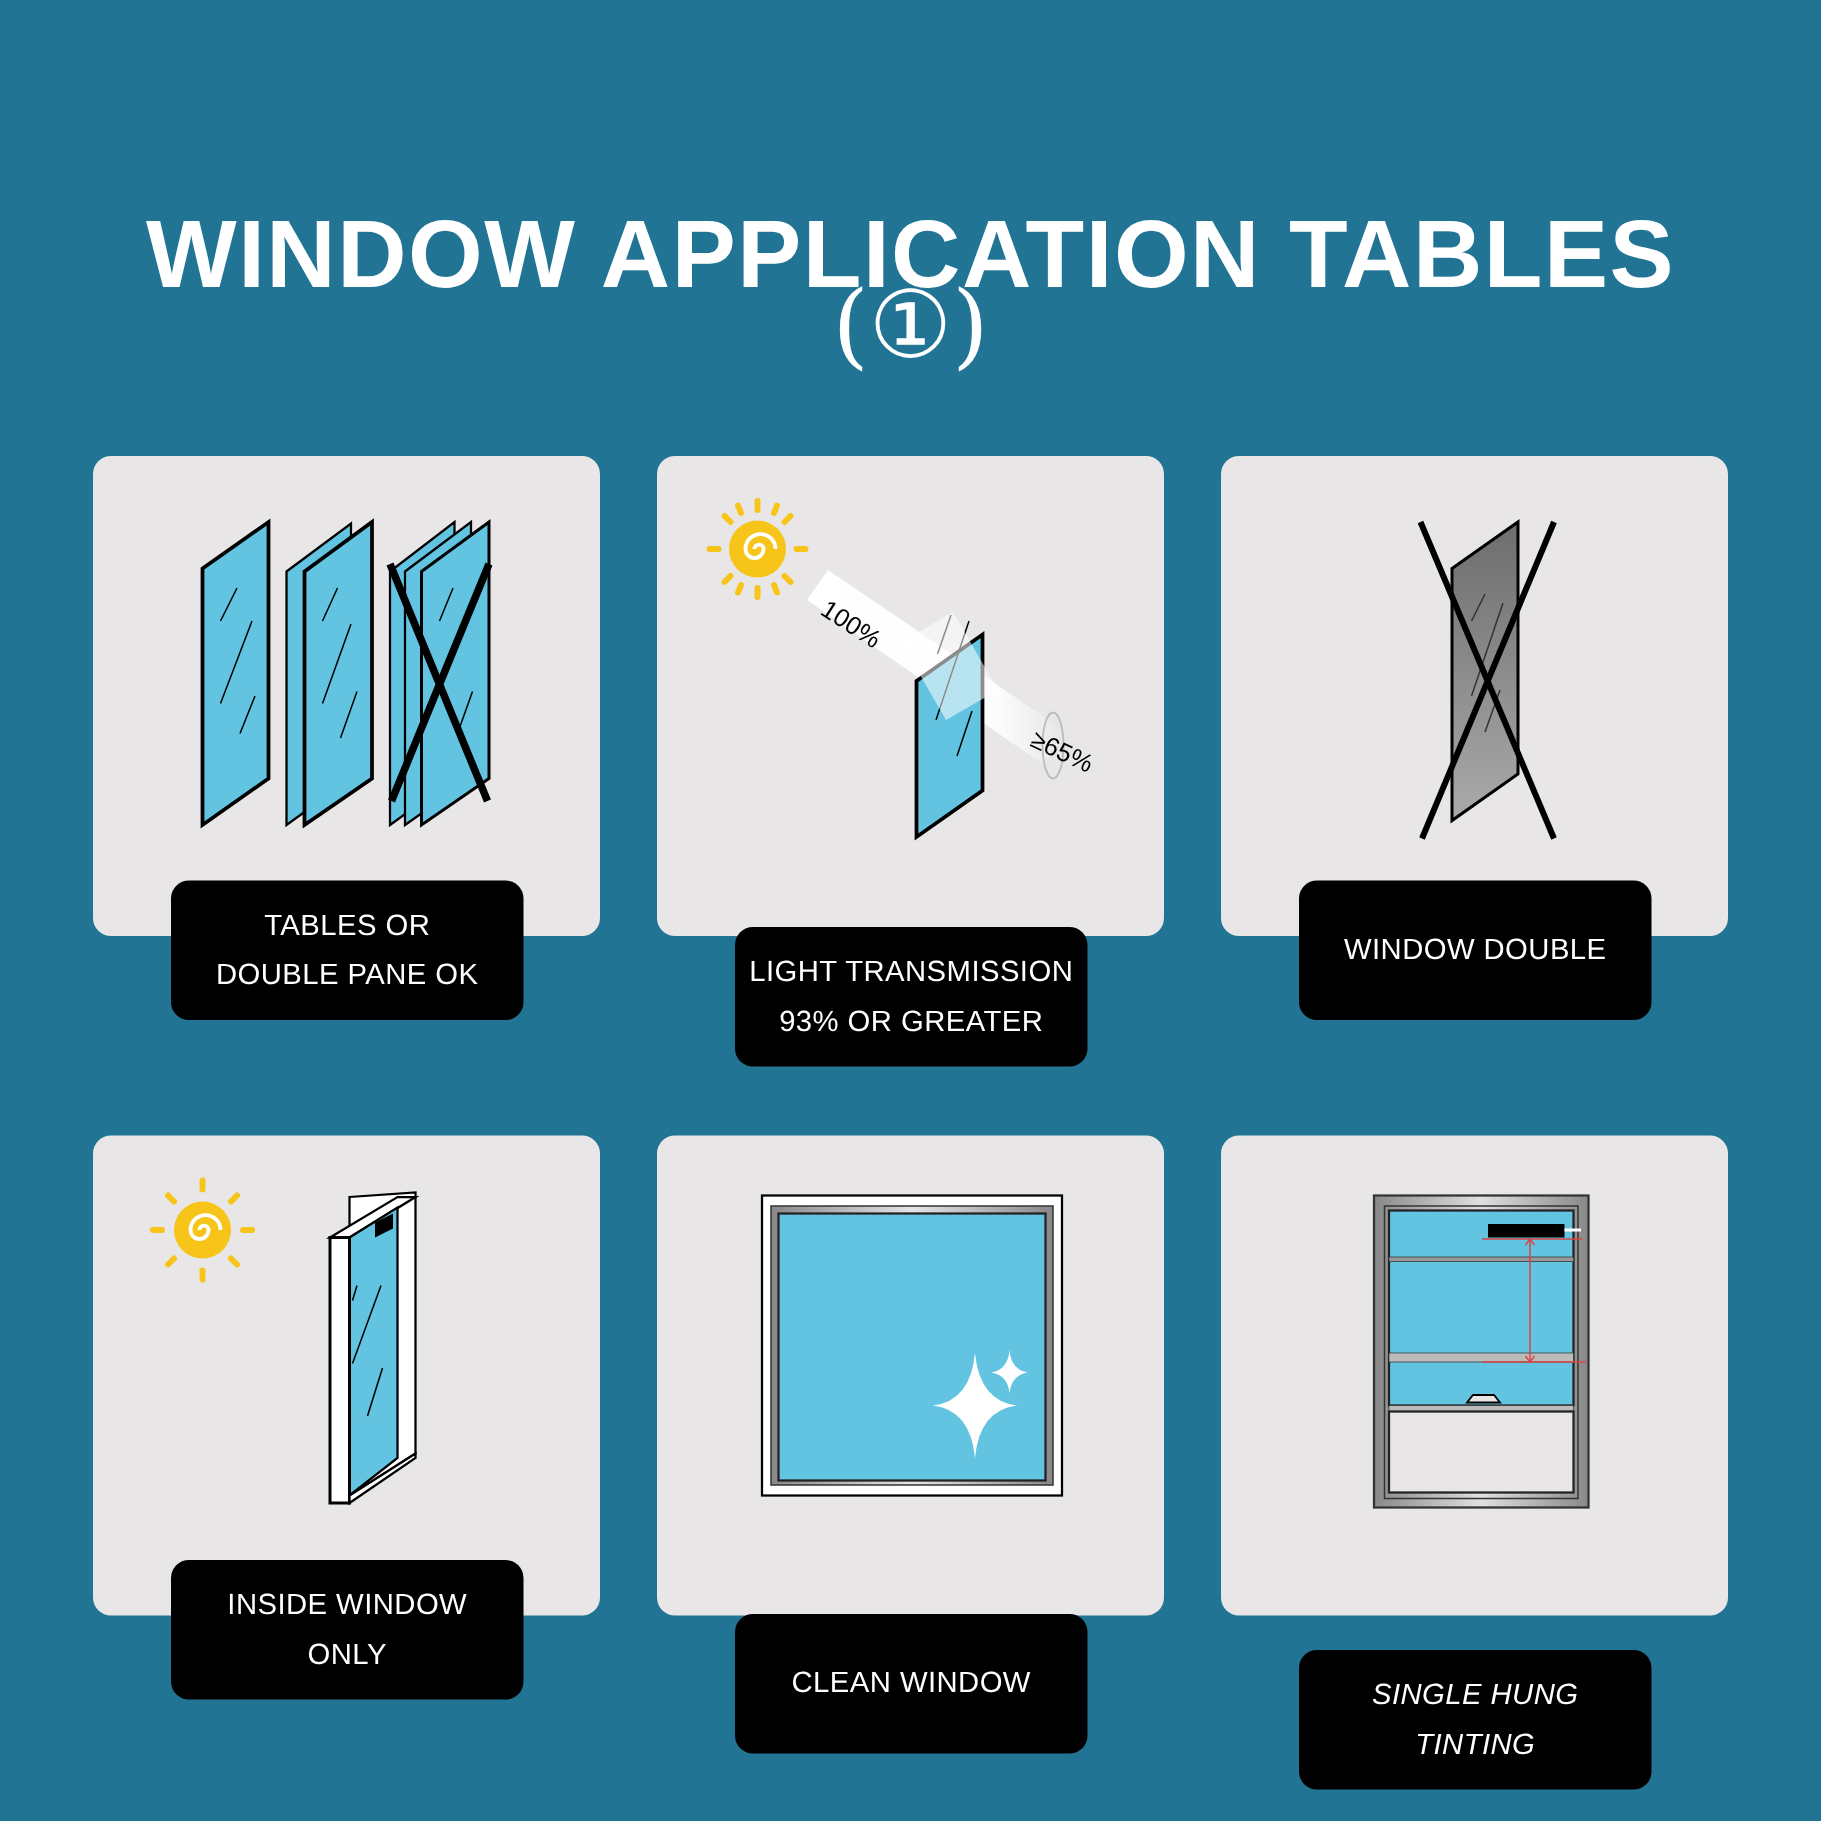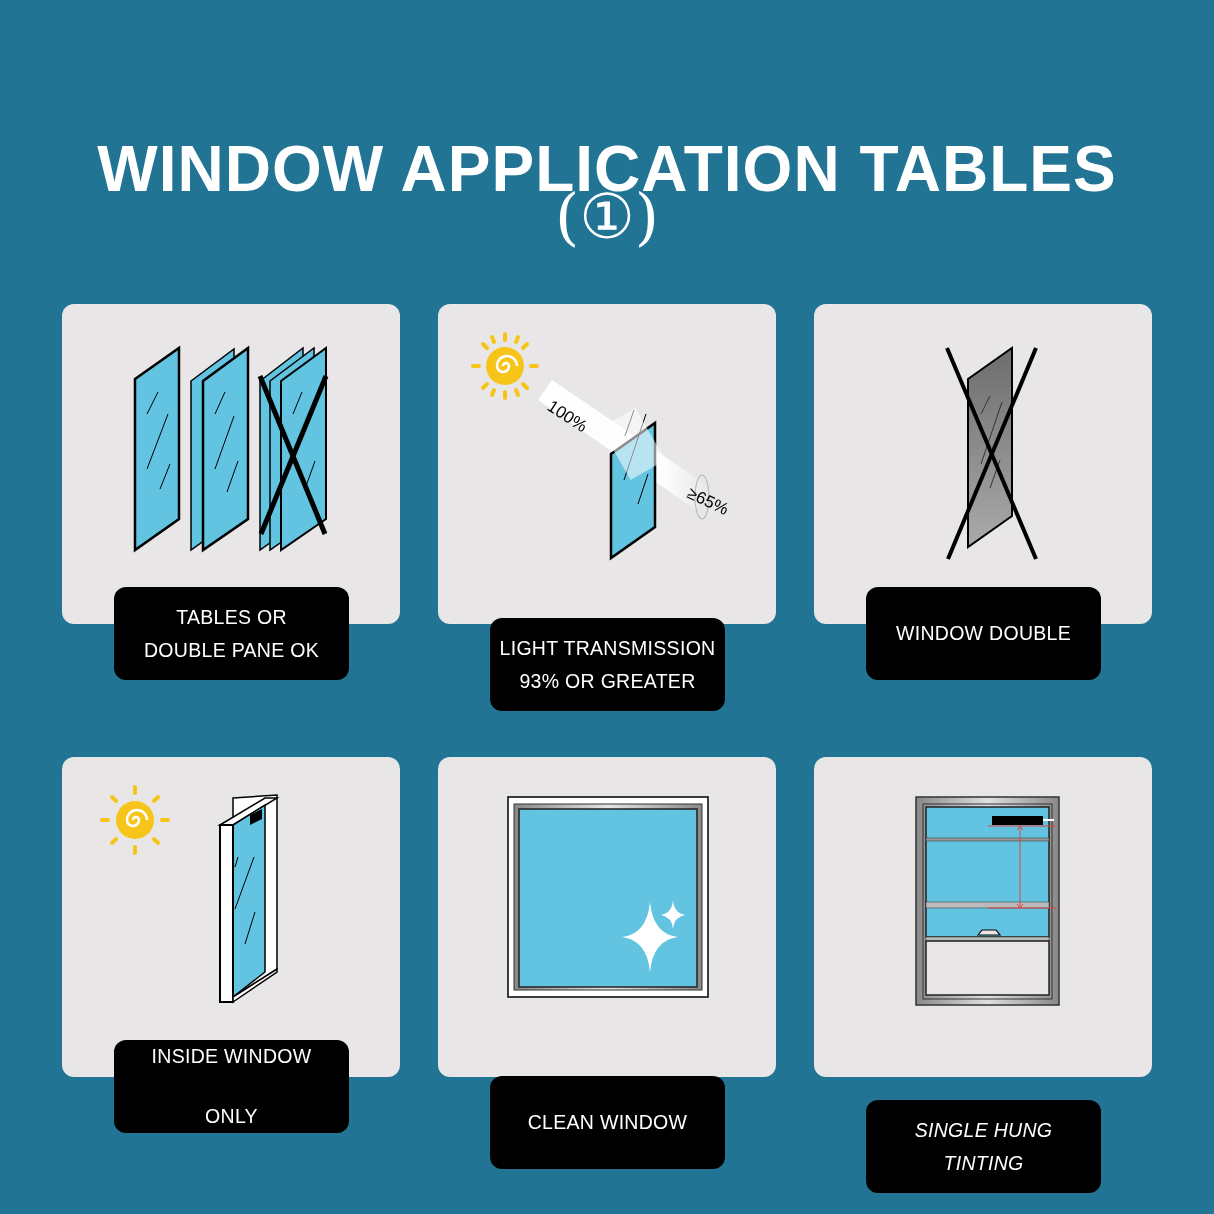--- a/index.html
+++ b/index.html
@@ -124,21 +124,21 @@
     <polygon points="158,68 203,41 215,41 171,68" fill="#fff" stroke="#000" stroke-width="1.5"></polygon>
     <polygon points="171,68 203,48 203,215 171,240" fill="#62c4e0" stroke="#000" stroke-width="1.5"></polygon>
     <polygon points="188,58 200,52 200,62 188,68" fill="#000"></polygon>
     <line x1="173" y1="110" x2="176" y2="100" stroke="#000" stroke-width="1"></line>
     <line x1="173" y1="152" x2="192" y2="100" stroke="#000" stroke-width="1"></line>
     <line x1="183" y1="187" x2="193" y2="155" stroke="#000" stroke-width="1"></line>
     <rect x="158" y="68" width="13" height="177" fill="#fff" stroke="#000" stroke-width="2"></rect>
     <polygon points="171,245 215,215 215,212 171,240" fill="#fff" stroke="#000" stroke-width="1.5"></polygon>
   </svg>
 </div>
-<div class="label" style="left:114px;top:1040px;justify-content:space-between;">
+<div class="label" style="left:114px;top:1040px;">
   <span>INSIDE WINDOW</span>
   <span>ONLY</span>
 </div>
 
 <div class="card" style="left:438px;top:757px;">
   <svg width="338" height="320" viewBox="0 0 338 320">
     <defs>
       <linearGradient id="frameG" x1="0" y1="0" x2="1" y2="0">
         <stop offset="0" stop-color="#888"></stop>
         <stop offset="0.5" stop-color="#e5e5e5"></stop>

